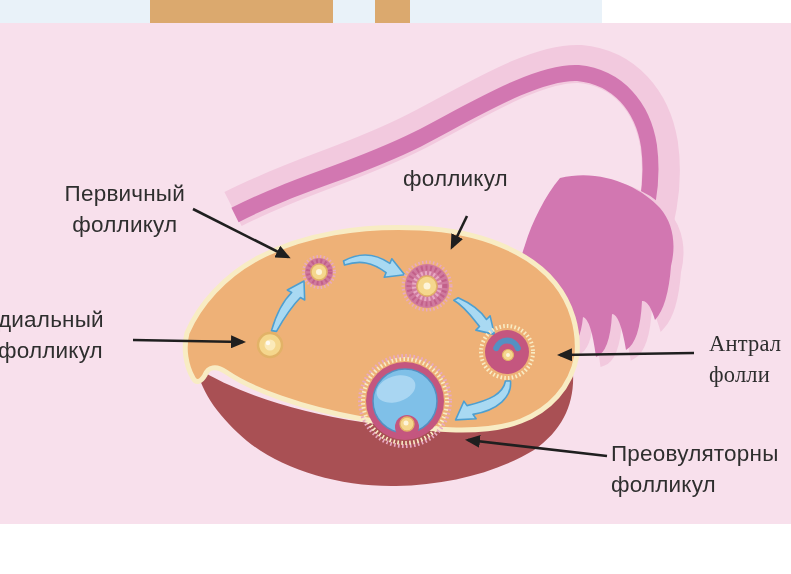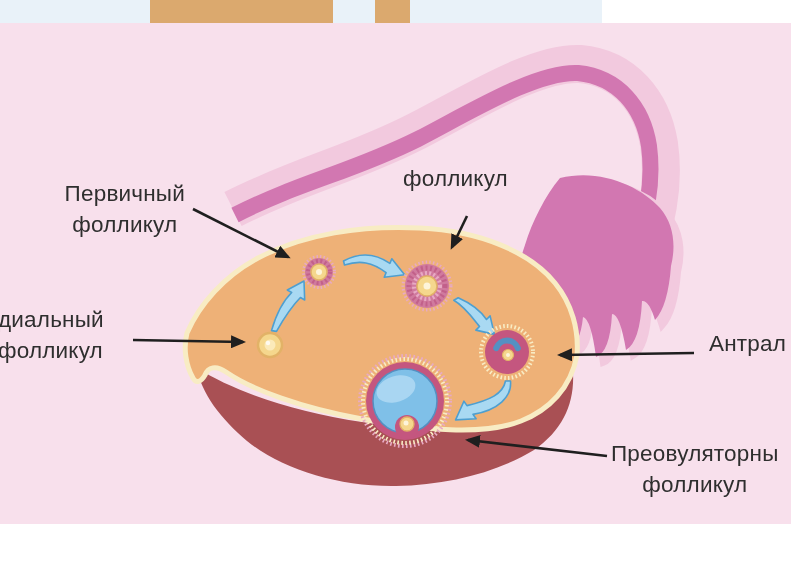--- a/index.html
+++ b/index.html
@@ -134,22 +134,23 @@
 
   <div class="lbl" style="left:403px;top:163px;">
     <span class="ln">фолликул</span>
   </div>
 
   <div class="lbl" style="left:-2px;top:304px;">
     <span class="ln">диальный</span>
     <span class="ln">фолликул</span>
   </div>
 
-  <div class="lbl" style="left:709px;top:328px;">
+  <div class="lbl" style="left:709px;top:328px;font-family:Liberation Serif, serif;">
     <span class="ln">Антрал</span>
+    <span class="ln">фолли</span>
   </div>
 
-  <div class="lbl" style="left:611px;top:438px;text-align:center;">
+  <div class="lbl" style="left:611px;top:438px;">
     <span class="ln">Преовуляторны</span>
     <span class="ln">фолликул</span>
   </div>
 
 </div>
 
 </body></html>

